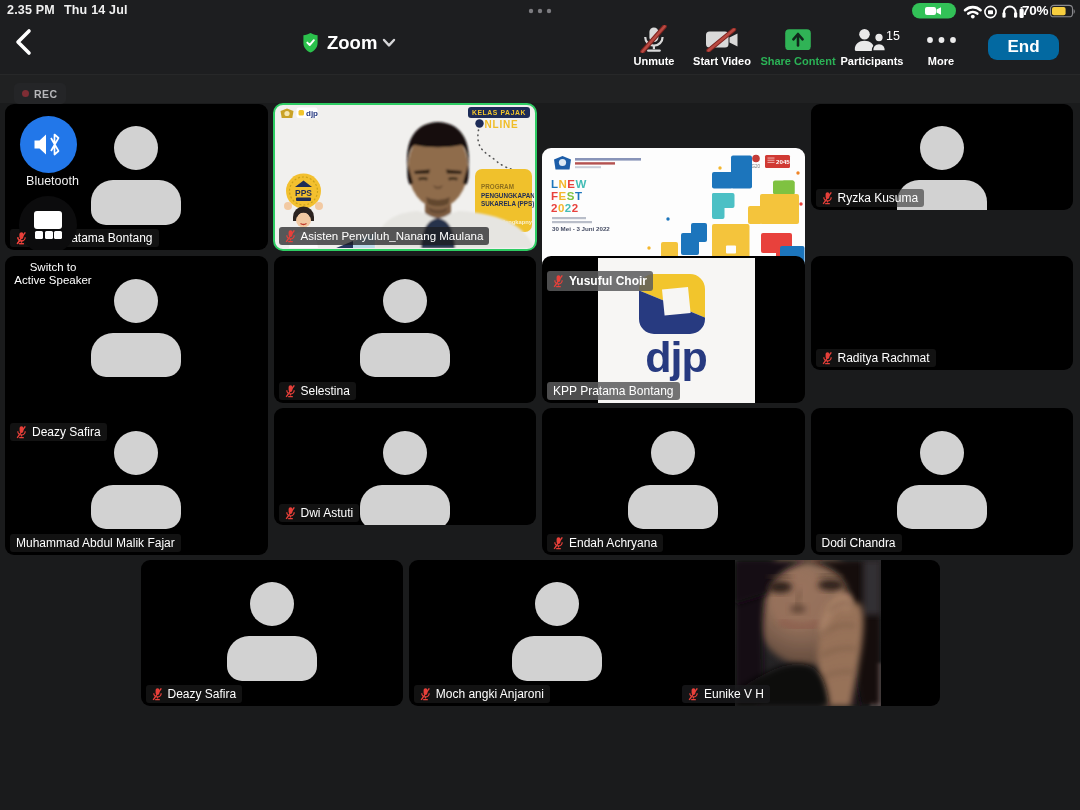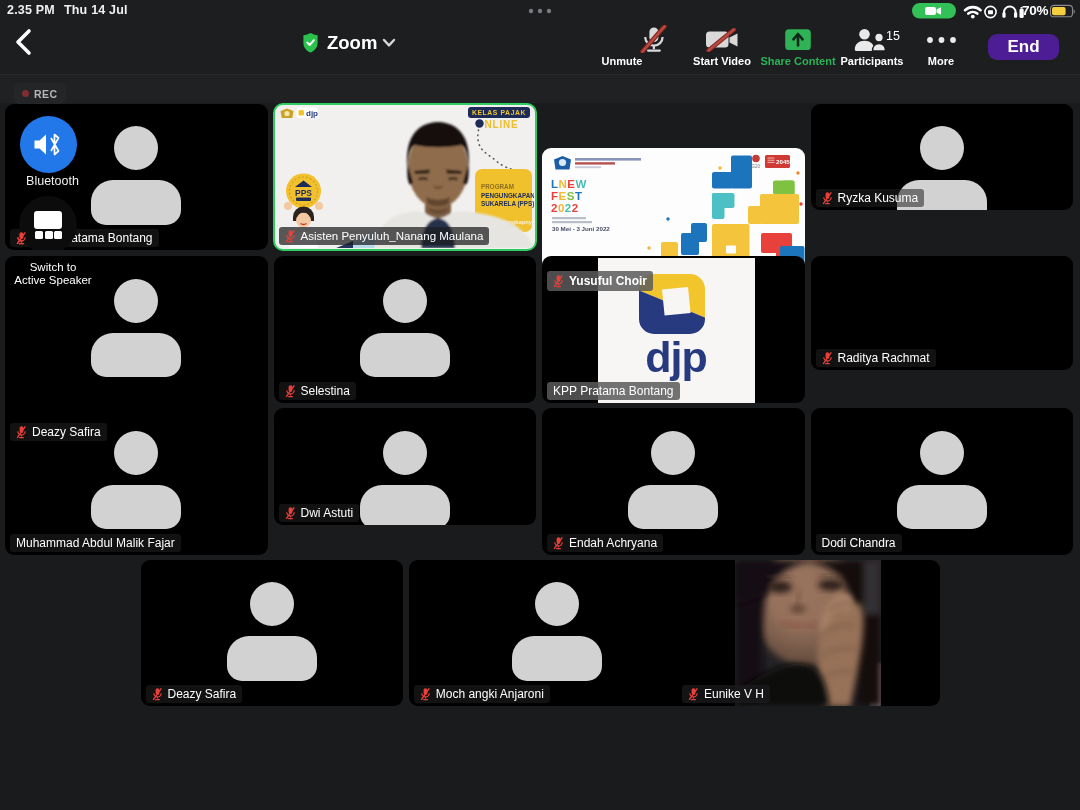--- a/index.html
+++ b/index.html
@@ -69,21 +69,21 @@
 </svg>
 
 <svg class="abs" style="left:640px;top:25px" width="27" height="28" viewBox="0 0 27 28">
   <rect x="9.4" y="2.5" width="9" height="14.5" rx="4.5" fill="#d9d9d9"></rect>
   <path d="M5.2 12 a8.7 8.7 0 0 0 17.4 0" stroke="#d9d9d9" stroke-width="2.2" fill="none"></path>
   <path d="M13.9 21 v3.2" stroke="#d9d9d9" stroke-width="2.2"></path>
   <path d="M8.2 25.6 h11.4" stroke="#d9d9d9" stroke-width="2.4" stroke-linecap="round"></path>
   <path d="M2.5 26.5 L24.5 1.5" stroke="#7e2420" stroke-width="4.6" stroke-linecap="round"></path>
   <path d="M2.5 26.5 L24.5 1.5" stroke="#b94a42" stroke-width="2.6" stroke-linecap="round"></path>
 </svg>
-<div class="btnlab" style="left:592px;width:60px;">Unmute</div>
+<div class="btnlab" style="left:624px;width:60px;">Unmute</div>
 <svg class="abs" style="left:704px;top:28px" width="36" height="24" viewBox="0 0 36 24">
   <rect x="2" y="3.5" width="22.5" height="16" rx="3.5" fill="#d9d9d9"></rect>
   <path d="M25.5 9.5 L33.5 5.5 V18.5 L25.5 14.5 Z" fill="#d9d9d9"></path>
   <path d="M4.5 22.5 L30 1.5" stroke="#7e2420" stroke-width="4.4" stroke-linecap="round"></path>
   <path d="M4.5 22.5 L30 1.5" stroke="#b94a42" stroke-width="2.5" stroke-linecap="round"></path>
 </svg>
 <div class="btnlab" style="left:687px;width:70px;">Start Video</div>
 <svg class="abs" style="left:784.5px;top:28.5px" width="26" height="21.5" viewBox="0 0 26 21.5">
   <rect x="0.2" y="0.2" width="25.6" height="21.1" rx="4" fill="#30b356"></rect>
   <path d="M13 16.5 V7" stroke="#11281c" stroke-width="2.6" stroke-linecap="round"></path>
@@ -97,21 +97,21 @@
   <path d="M20.5 23 c0-4.8 3-7.4 6.5-7.4 s6.5 2.6 6.5 7.4 z" fill="#e9e9e9" stroke="#1d1e20" stroke-width="1.5"></path>
 </svg>
 <div class="abs" style="left:886px;top:28.5px;font-size:12.5px;font-weight:400;color:#fff;">15</div>
 <div class="btnlab" style="left:832px;width:80px;">Participants</div>
 <svg class="abs" style="left:925px;top:35px" width="33" height="10" viewBox="0 0 33 10">
   <circle cx="5" cy="5" r="2.9" fill="#ececec"></circle>
     <circle cx="16.5" cy="5" r="2.9" fill="#ececec"></circle>
     <circle cx="28" cy="5" r="2.9" fill="#ececec"></circle>
 </svg>
 <div class="btnlab" style="left:911px;width:60px;">More</div>
-<div class="abs" style="left:988px;top:34px;width:71px;height:26px;background:#4c1d95;border-radius:9px;display:flex;align-items:center;justify-content:center;color:#fff;font-size:17px;font-weight:700;">End</div>
+<div class="abs" style="left:988px;top:34px;width:71px;height:26px;background:#0369a1;border-radius:9px;display:flex;align-items:center;justify-content:center;color:#fff;font-size:17px;font-weight:700;">End</div>
 
 <div class="abs" style="left:14px;top:83px;width:52px;height:21px;background:#242527;border-radius:5px;"></div>
 <div class="abs" style="left:22px;top:90px;width:7px;height:7px;border-radius:50%;background:#7e2d34;"></div>
 <div class="abs" style="left:34px;top:88px;font-size:10.5px;font-weight:700;color:#b7b7ba;letter-spacing:.5px;">REC</div>
 
 <div class="tile" style="left:5px;top:103.5px;width:262.5px;height:146.5px;">
   <div class="head"></div>
     <div class="tbody"></div>
   <div class="lab">
       <svg width="11" height="14" viewBox="0 0 11 14">

